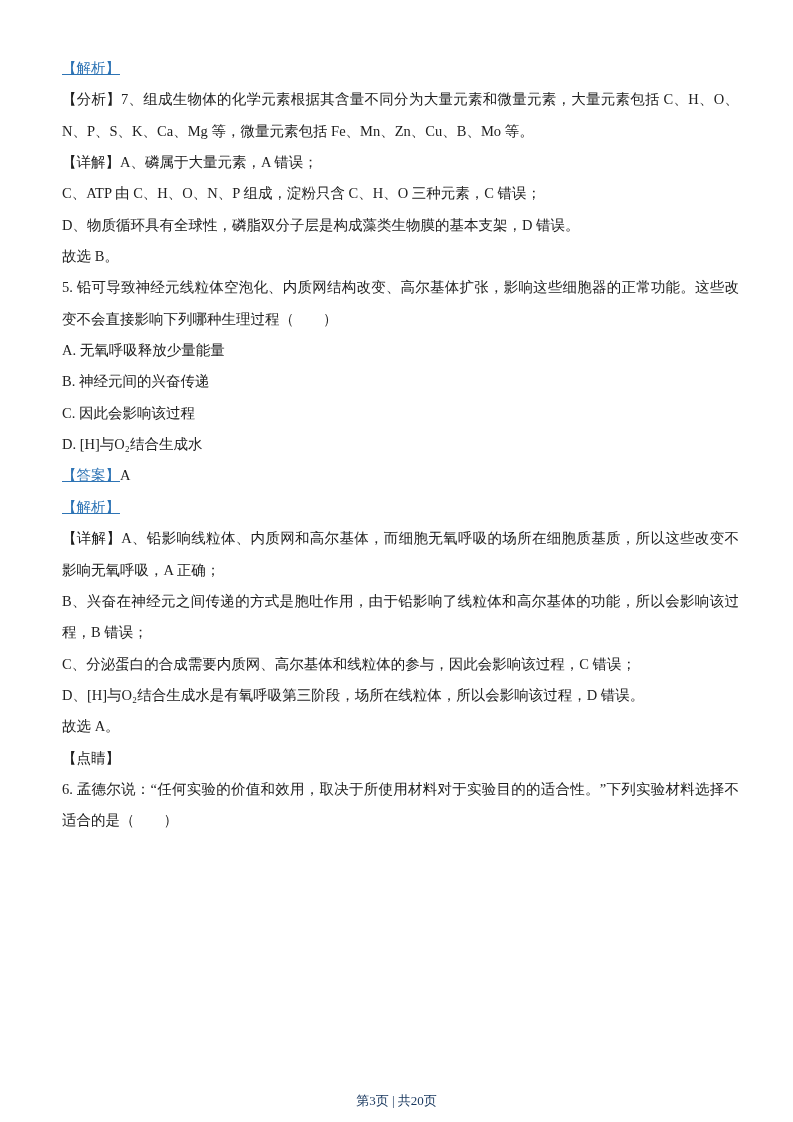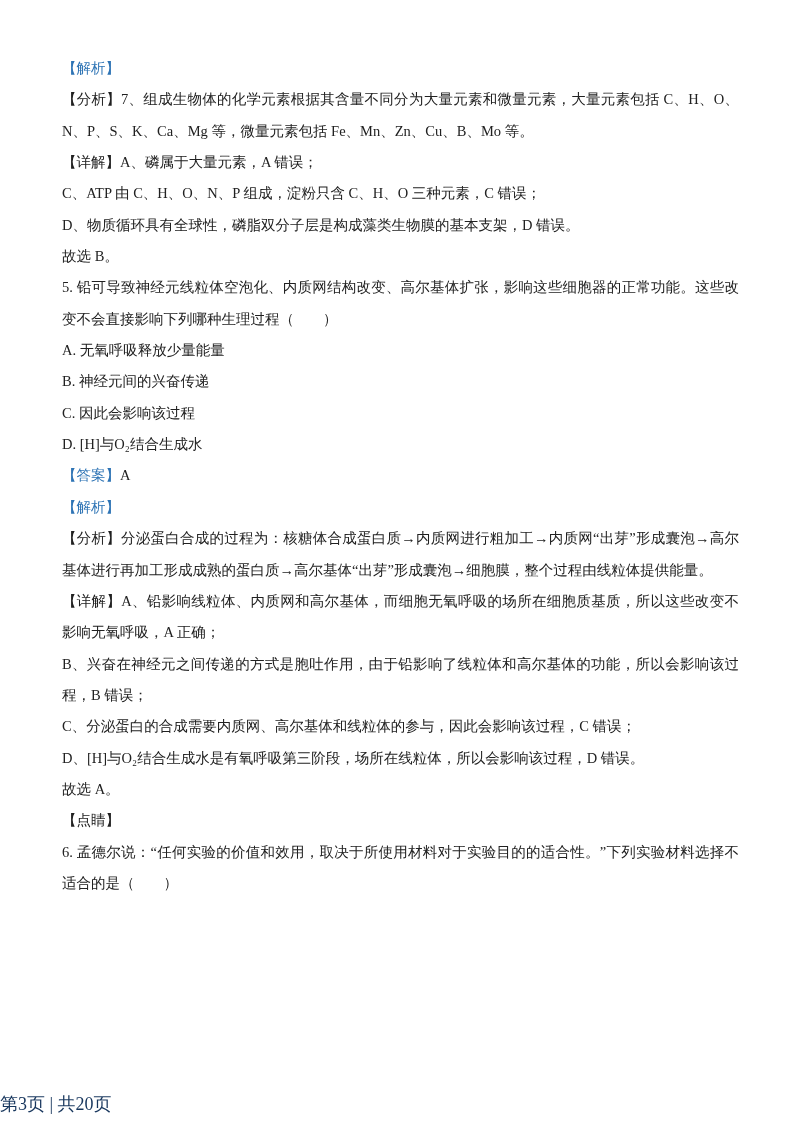--- a/index.html
+++ b/index.html
@@ -24,28 +24,29 @@
     line-height: 31.35px;
     color: #212121;
     text-align: justify;
   }
   .para {
     margin: 0;
     padding: 0;
   }
   .blue {
     color: var(--label-blue, #2e74b5);
+    text-decoration: underline;
   }
   .footer {
     position: absolute;
     top: 1092px;
     left: 0;
     width: 793px;
-    text-align: left;
-    font-size: 18px;
+    text-align: center;
+    font-size: 13px;
     color: var(--footer-navy, #17365d);
   }
 </style>
 </head>
 <body>
 
 <div class="page">
   <div class="content">
 
     <p class="para"><span class="blue">【解析】</span><span></span></p>
@@ -69,21 +70,20 @@
     <p class="para"><span class="blue"></span><span>B. 神经元间的兴奋传递</span></p>
 
     <p class="para"><span class="blue"></span><span>C. 因此会影响该过程</span></p>
 
     <p class="para"><span class="blue"></span><span>D. [H]与O₂结合生成水</span></p>
 
     <p class="para"><span class="blue">【答案】</span><span>A</span></p>
 
     <p class="para"><span class="blue">【解析】</span><span></span></p>
 
-    <p class="para"><span class="blue"></span><span>【分析】分泌蛋白合成的过程为：核糖体合成蛋白质→内质网进行粗加工→内质网“出芽”形成囊泡→高尔基体进行再加工形成成熟的蛋白质→高尔基体“出芽”形成囊泡→细胞膜，整个过程由线粒体提供能量。</span></p>
 
     <p class="para"><span class="blue"></span><span>【详解】A、铅影响线粒体、内质网和高尔基体，而细胞无氧呼吸的场所在细胞质基质，所以这些改变不影响无氧呼吸，A 正确；</span></p>
 
     <p class="para"><span class="blue"></span><span>B、兴奋在神经元之间传递的方式是胞吐作用，由于铅影响了线粒体和高尔基体的功能，所以会影响该过程，B 错误；</span></p>
 
     <p class="para"><span class="blue"></span><span>C、分泌蛋白的合成需要内质网、高尔基体和线粒体的参与，因此会影响该过程，C 错误；</span></p>
 
     <p class="para"><span class="blue"></span><span>D、[H]与O₂结合生成水是有氧呼吸第三阶段，场所在线粒体，所以会影响该过程，D 错误。</span></p>
 
     <p class="para"><span class="blue"></span><span>故选 A。</span></p>

